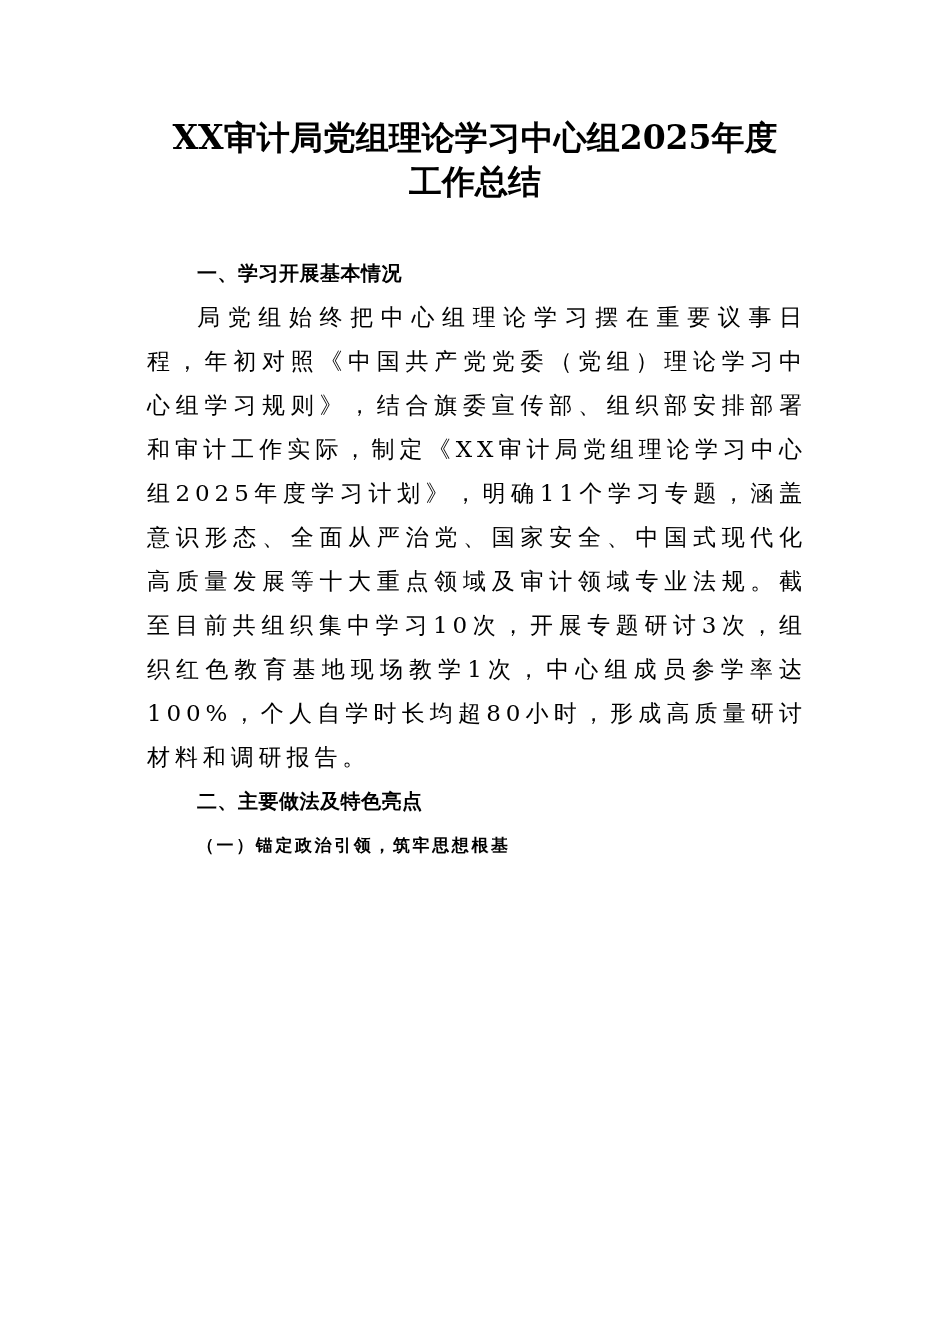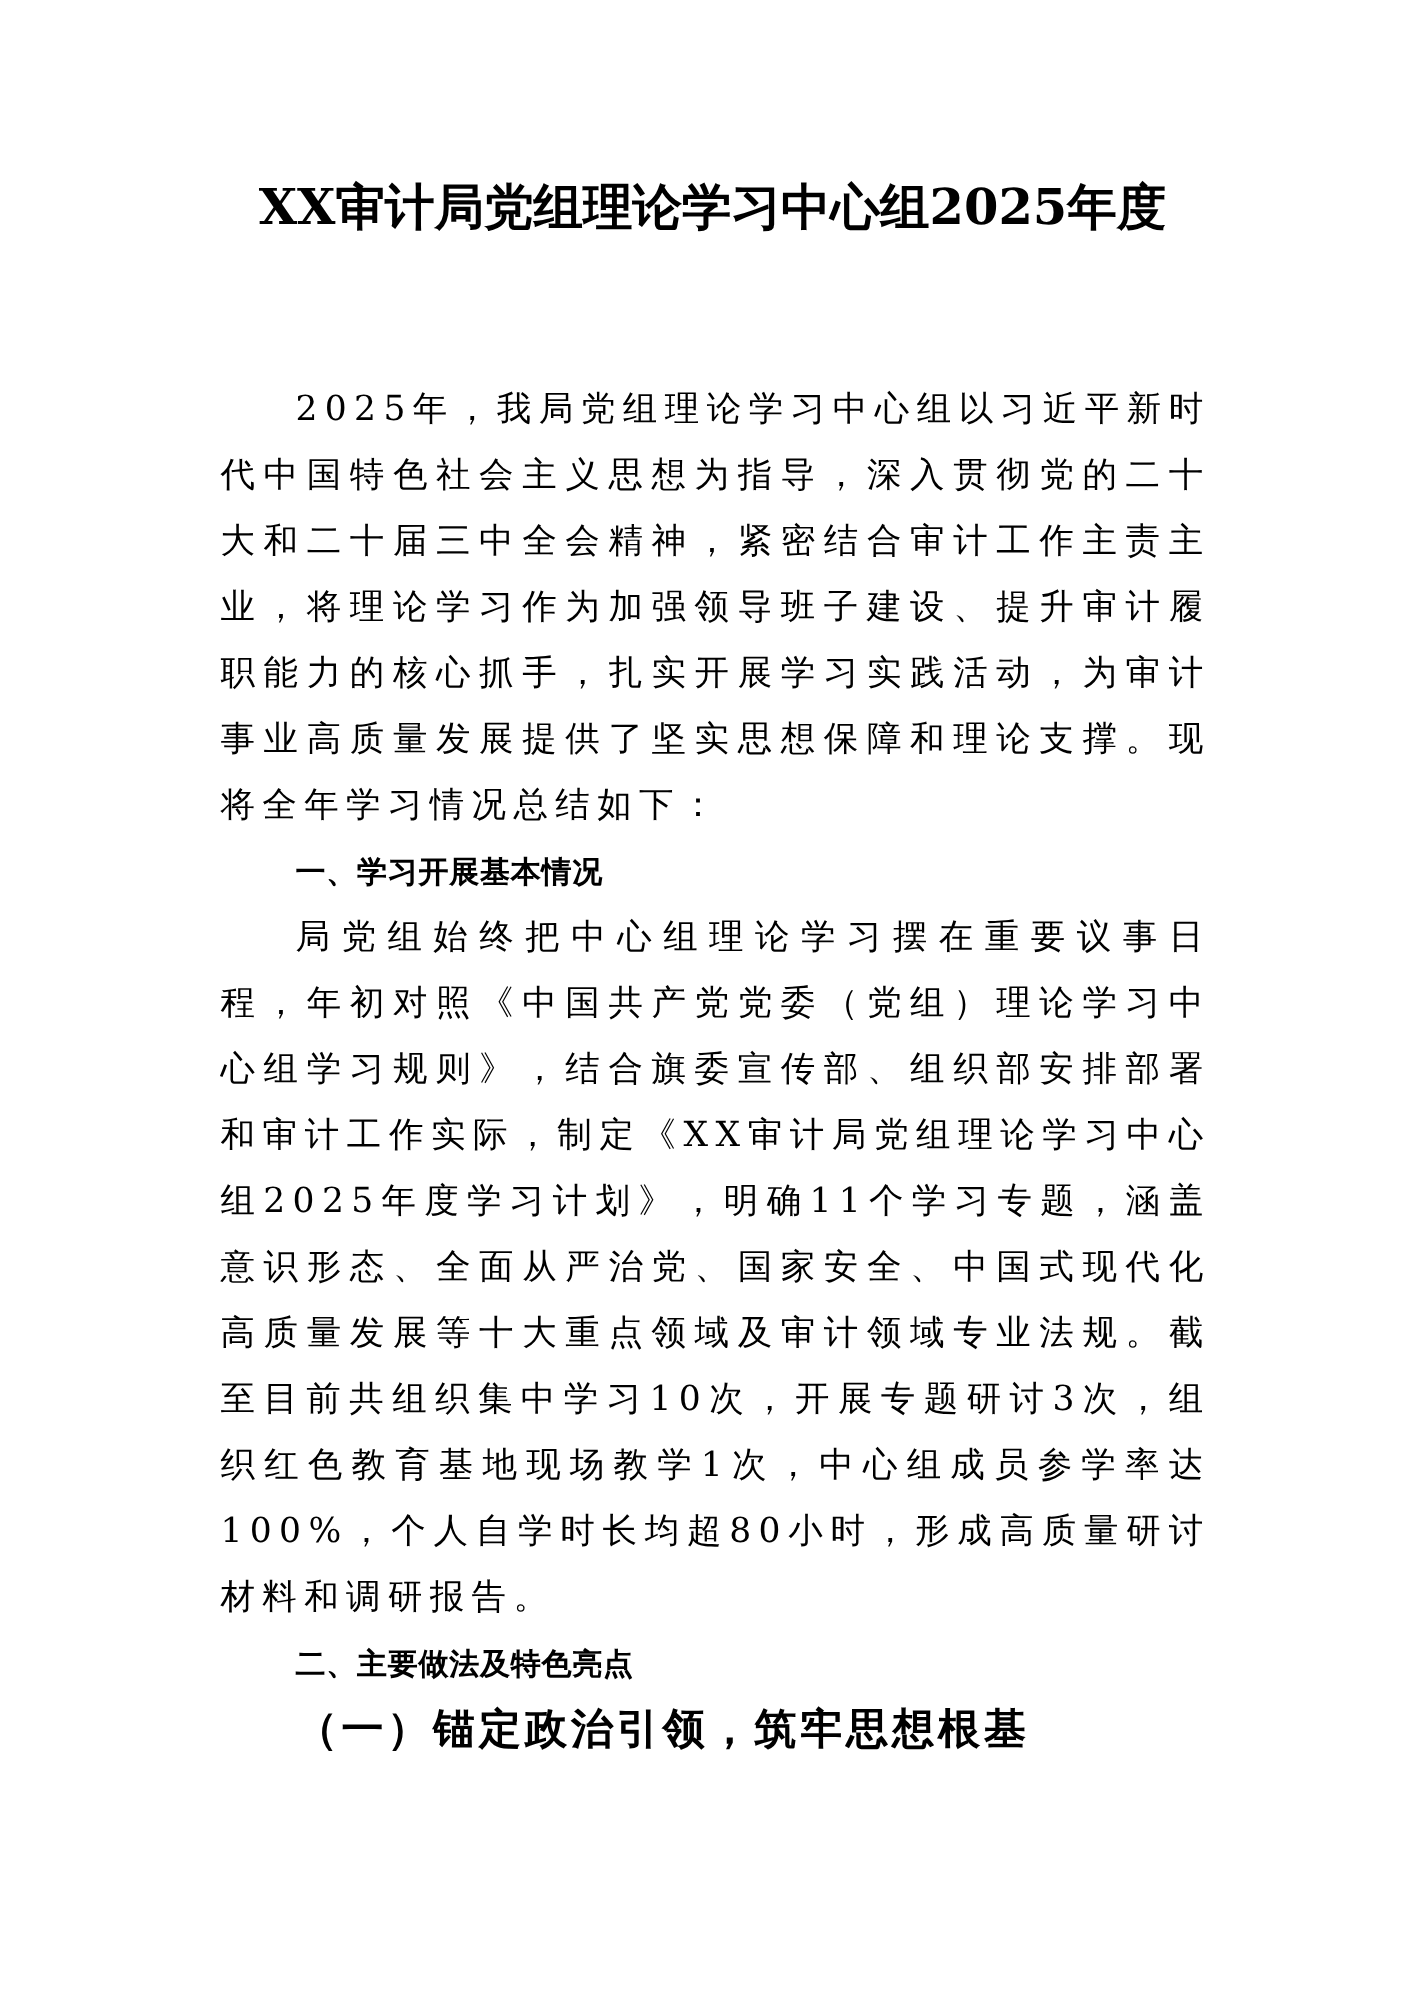--- a/index.html
+++ b/index.html
@@ -59,38 +59,38 @@
       margin: 0;
       font-family: "DejaVu Sans", "Liberation Sans", sans-serif;
       font-weight: bold;
       font-size: 20px;
       line-height: 44px;
       padding-left: 50px;
       letter-spacing: 0.5px;
     }
     .subheading {
       margin: 0;
-      font-size: 28px;
+      font-size: 17px;
       line-height: 44px;
       padding-left: 50px;
       letter-spacing: 2.6px;
       font-family: "DejaVu Serif", "Liberation Serif", serif;
     }
   </style>
 </head>
 <body>
 
 <div class="page">
 
   <h1 class="title">
     <span class="line">XX审计局党组理论学习中心组2025年度</span>
+    <span class="line">工作总结</span>
   </h1>
 
   <div class="content">
-    <p class="para">2025年，我局党组理论学习中心组以习近平新时代中国特色社会主义思想为指导，深入贯彻党的二十大和二十届三中全会精神，紧密结合审计工作主责主业，将理论学习作为加强领导班子建设、提升审计履职能力的核心抓手，扎实开展学习实践活动，为审计事业高质量发展提供了坚实思想保障和理论支撑。现将全年学习情况总结如下：</p>
 
     <h2 class="heading">一、学习开展基本情况</h2>
     <p class="para">局党组始终把中心组理论学习摆在重要议事日程，年初对照《中国共产党党委（党组）理论学习中心组学习规则》，结合旗委宣传部、组织部安排部署和审计工作实际，制定《XX审计局党组理论学习中心组2025年度学习计划》，明确11个学习专题，涵盖意识形态、全面从严治党、国家安全、中国式现代化高质量发展等十大重点领域及审计领域专业法规。截至目前共组织集中学习10次，开展专题研讨3次，组织红色教育基地现场教学1次，中心组成员参学率达100%，个人自学时长均超80小时，形成高质量研讨材料和调研报告。</p>
 
     <h2 class="heading">二、主要做法及特色亮点</h2>
     <h3 class="subheading">（一）锚定政治引领，筑牢思想根基</h3>
   </div>
 
 </div>
 

